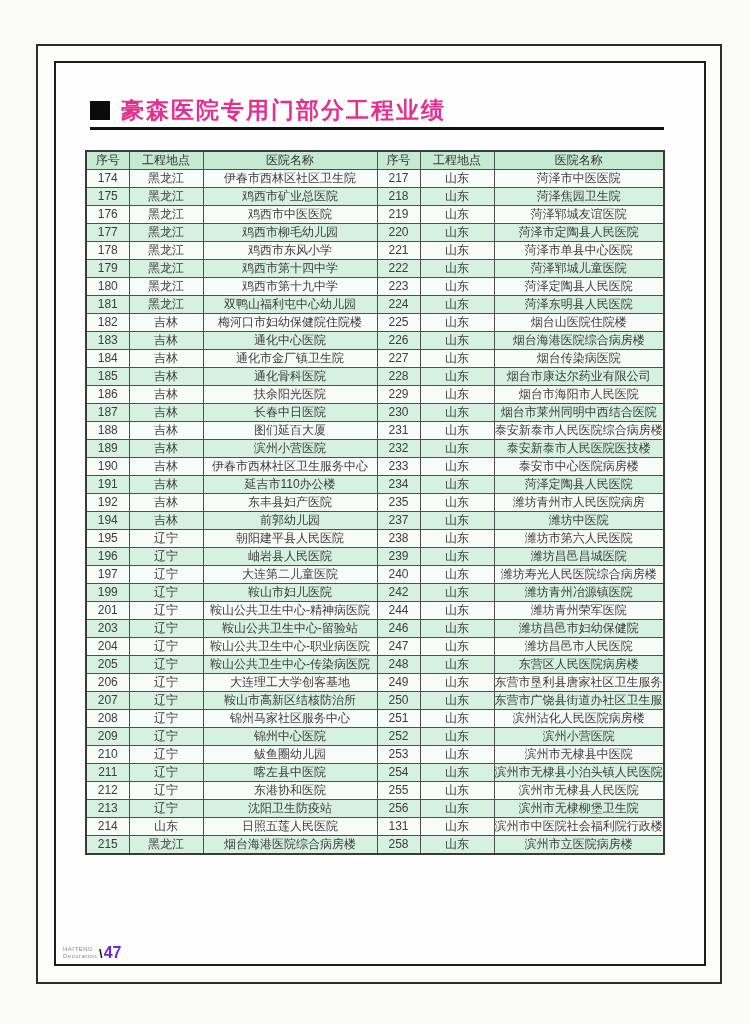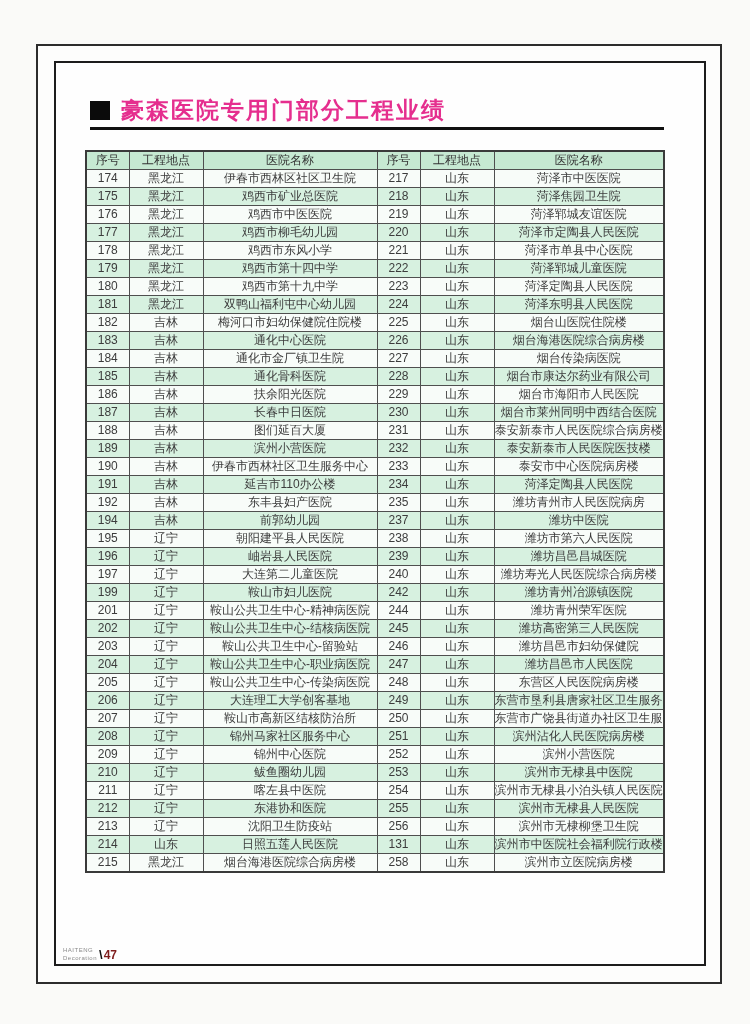--- a/index.html
+++ b/index.html
@@ -48,21 +48,21 @@
   .perf-table { border:2px solid #3a3a3a; }
   .footer {
     position:absolute; left:7px; bottom:2px;
     display:flex; align-items:center; gap:1px;
   }
   .brand {
     display:flex; flex-direction:column;
     font-size:6px; color:#8a8a8a; line-height:1.2; letter-spacing:0.5px;
   }
   .slash { font-size:13px; font-weight:bold; color:#111; margin:0 0 0 1px; }
-  .pagenum { font-size:12px; font-weight:bold; color:#7f1d1d; }
+  .pagenum { font-size:16px; font-weight:bold; color:#6d28d9; }
 </style>
 </head>
 <body>
 
 <div class="page">
   <div class="outer-frame"></div>
   <div class="inner-frame">
 
     <div class="title-row">
       <span class="bullet"></span>
@@ -283,28 +283,20 @@
           </tr>
           <tr>
             <td>201</td>
             <td>辽宁</td>
             <td>鞍山公共卫生中心-精神病医院</td>
             <td>244</td>
             <td>山东</td>
             <td>潍坊青州荣军医院</td>
           </tr>
           <tr>
-            <td>202</td>
-            <td>辽宁</td>
-            <td>鞍山公共卫生中心-结核病医院</td>
-            <td>245</td>
-            <td>山东</td>
-            <td>潍坊高密第三人民医院</td>
-          </tr>
-          <tr>
             <td>203</td>
             <td>辽宁</td>
             <td>鞍山公共卫生中心-留验站</td>
             <td>246</td>
             <td>山东</td>
             <td>潍坊昌邑市妇幼保健院</td>
           </tr>
           <tr>
             <td>204</td>
             <td>辽宁</td>

